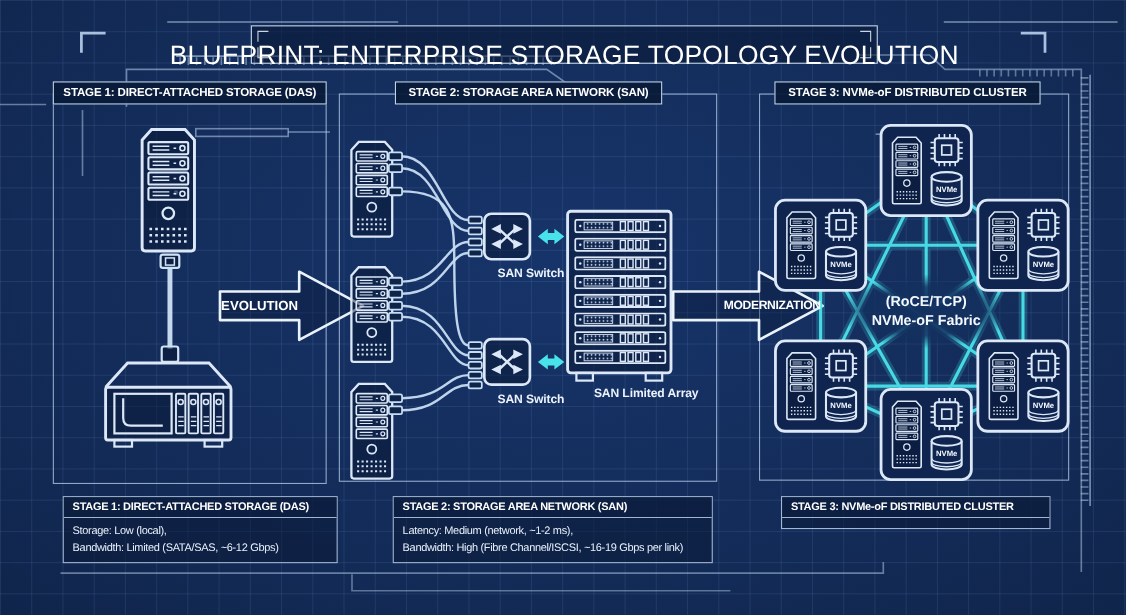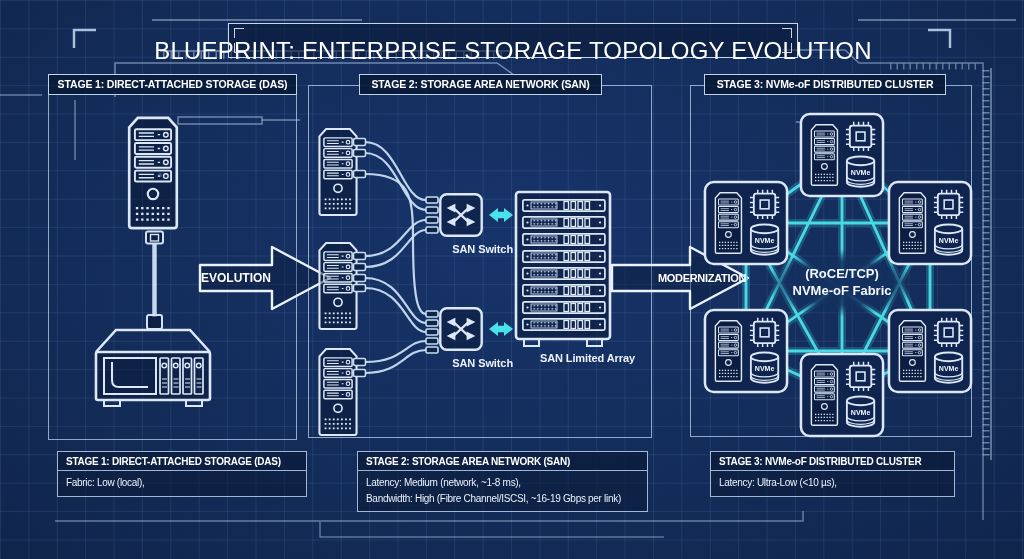--- a/index.html
+++ b/index.html
@@ -281,30 +281,30 @@
   <div class="lbl small" style="left:491px;top:352px;width:144px;">SAN Limited Array</div>
 
   <div class="fabric">
     <div>(RoCE/TCP)</div>
     <div>NVMe-oF Fabric</div>
   </div>
 
   <div class="info" style="left:57px;top:451px;width:250px;">
     <div class="ihdr">STAGE 1: DIRECT-ATTACHED STORAGE (DAS)</div>
     <div class="ibody">
-      <div>Fabric: Low (local),</div>
+      <div>Storage: Low (local),</div>
+      <div>Bandwidth: Limited (SATA/SAS, ~6-12 Gbps)</div>
     </div>
   </div>
   <div class="info" style="left:357px;top:451px;width:291px;">
     <div class="ihdr">STAGE 2: STORAGE AREA NETWORK (SAN)</div>
     <div class="ibody">
-      <div>Latency: Medium (network, ~1-8 ms),</div>
+      <div>Latency: Medium (network, ~1-2 ms),</div>
       <div>Bandwidth: High (Fibre Channel/ISCSI, ~16-19 Gbps per link)</div>
     </div>
   </div>
   <div class="info" style="left:710px;top:451px;width:245px;">
     <div class="ihdr">STAGE 3: NVMe-oF DISTRIBUTED CLUSTER</div>
     <div class="ibody">
-      <div>Latency: Ultra-Low (&lt;10 µs),</div>
     </div>
   </div>
 
 </div>
 
 </body></html>

